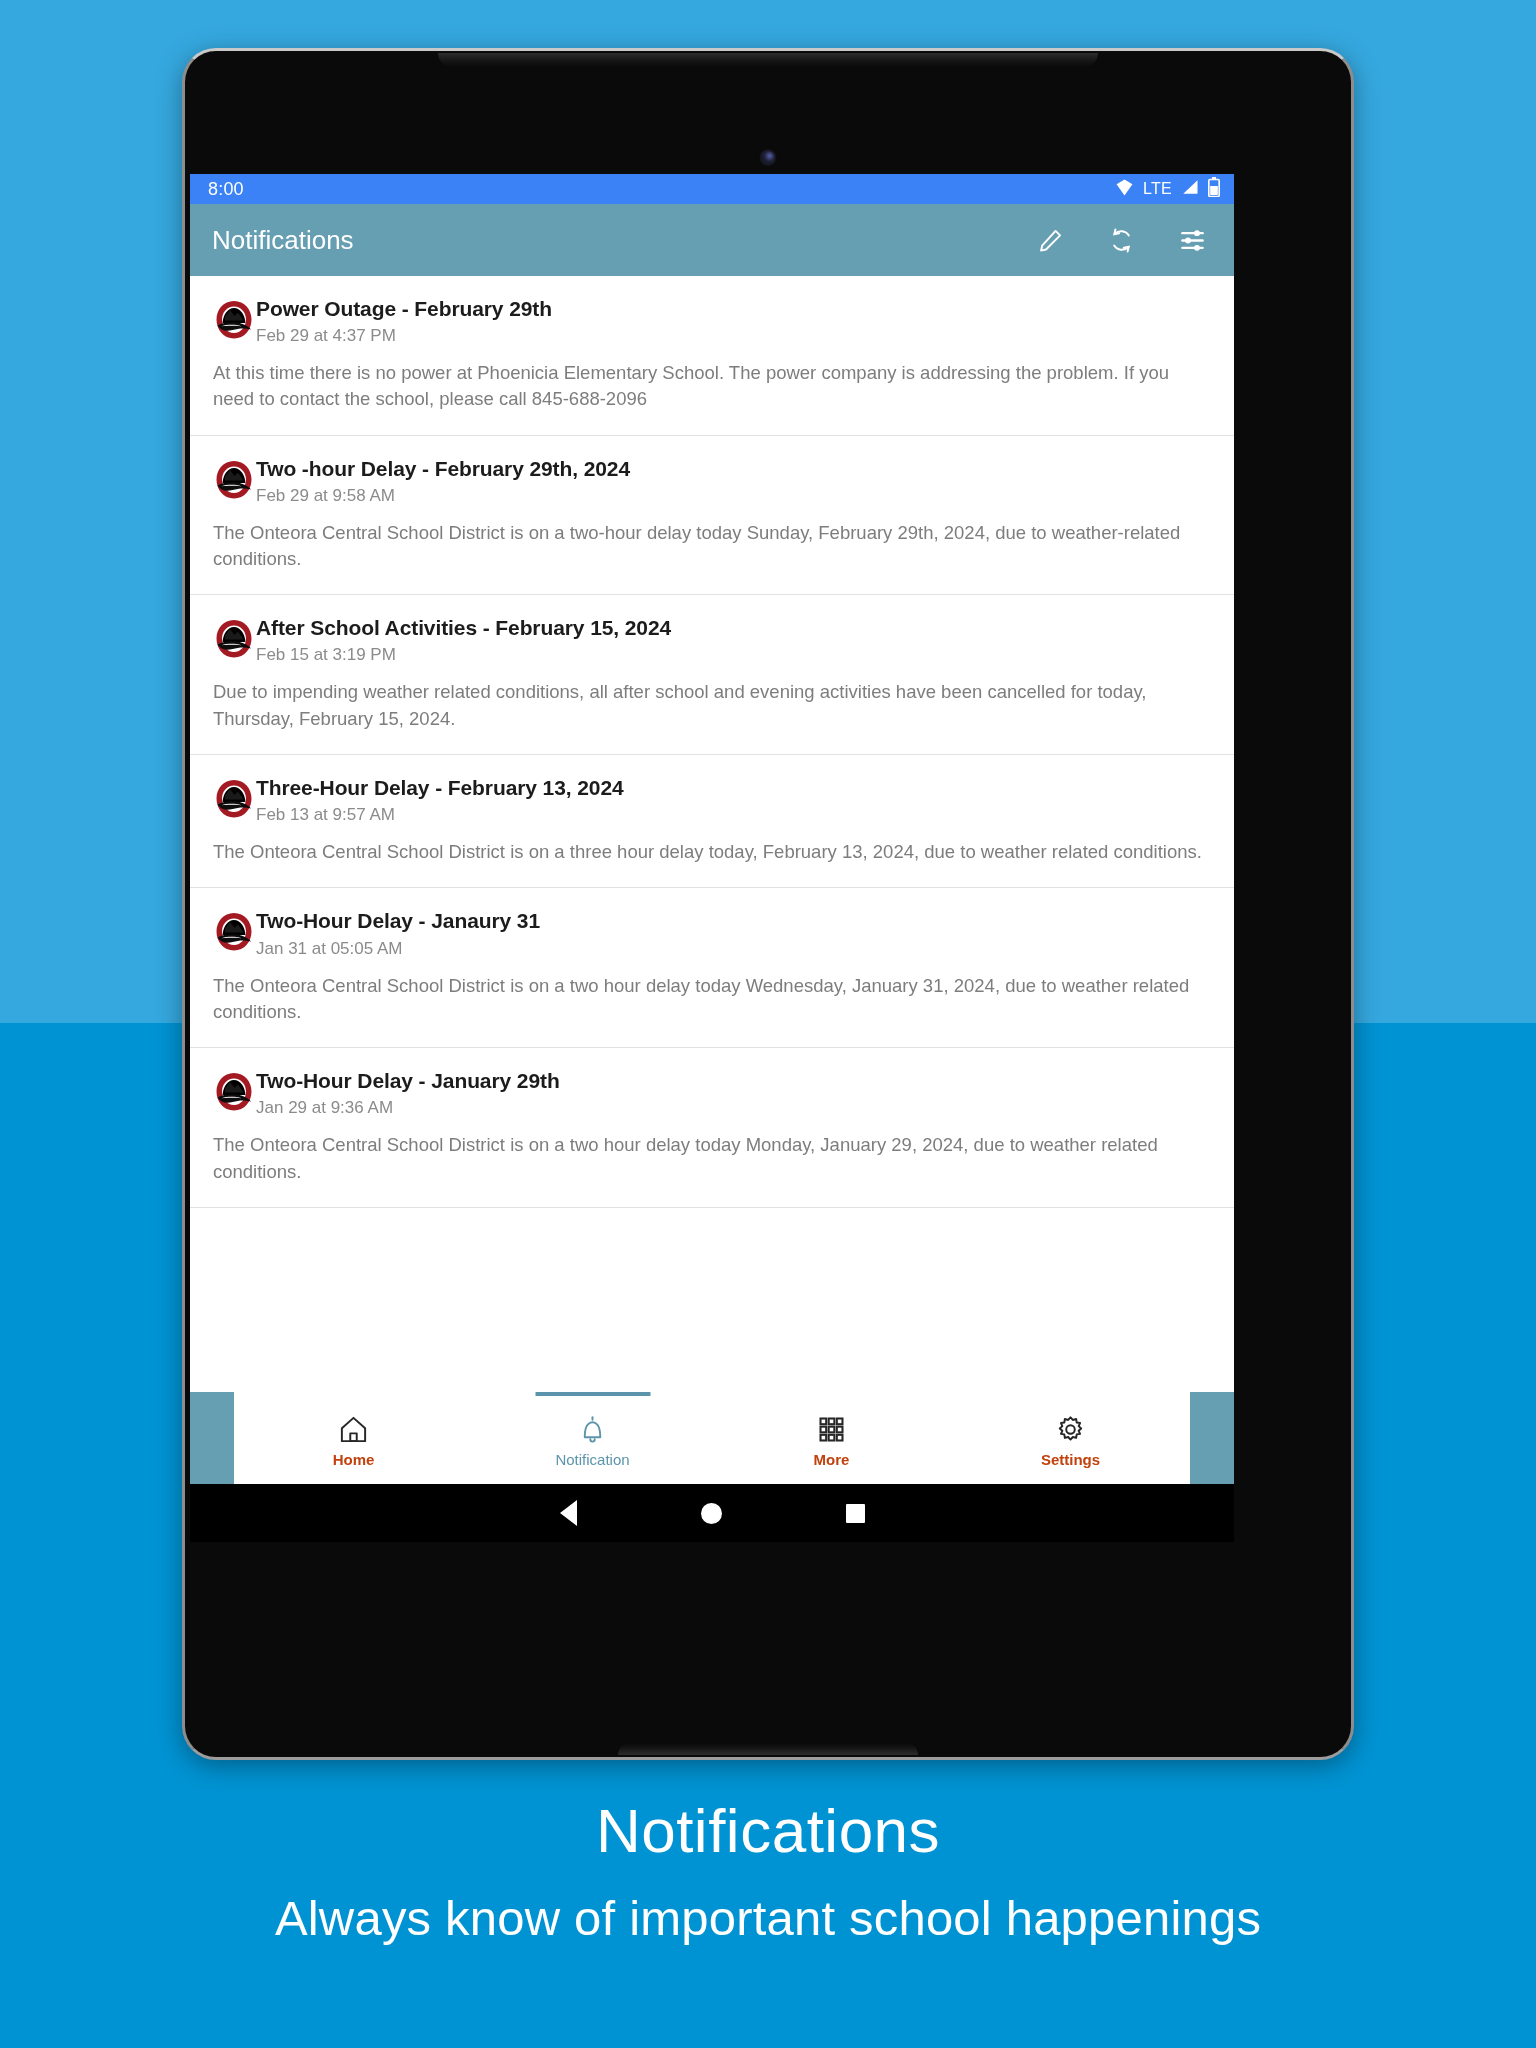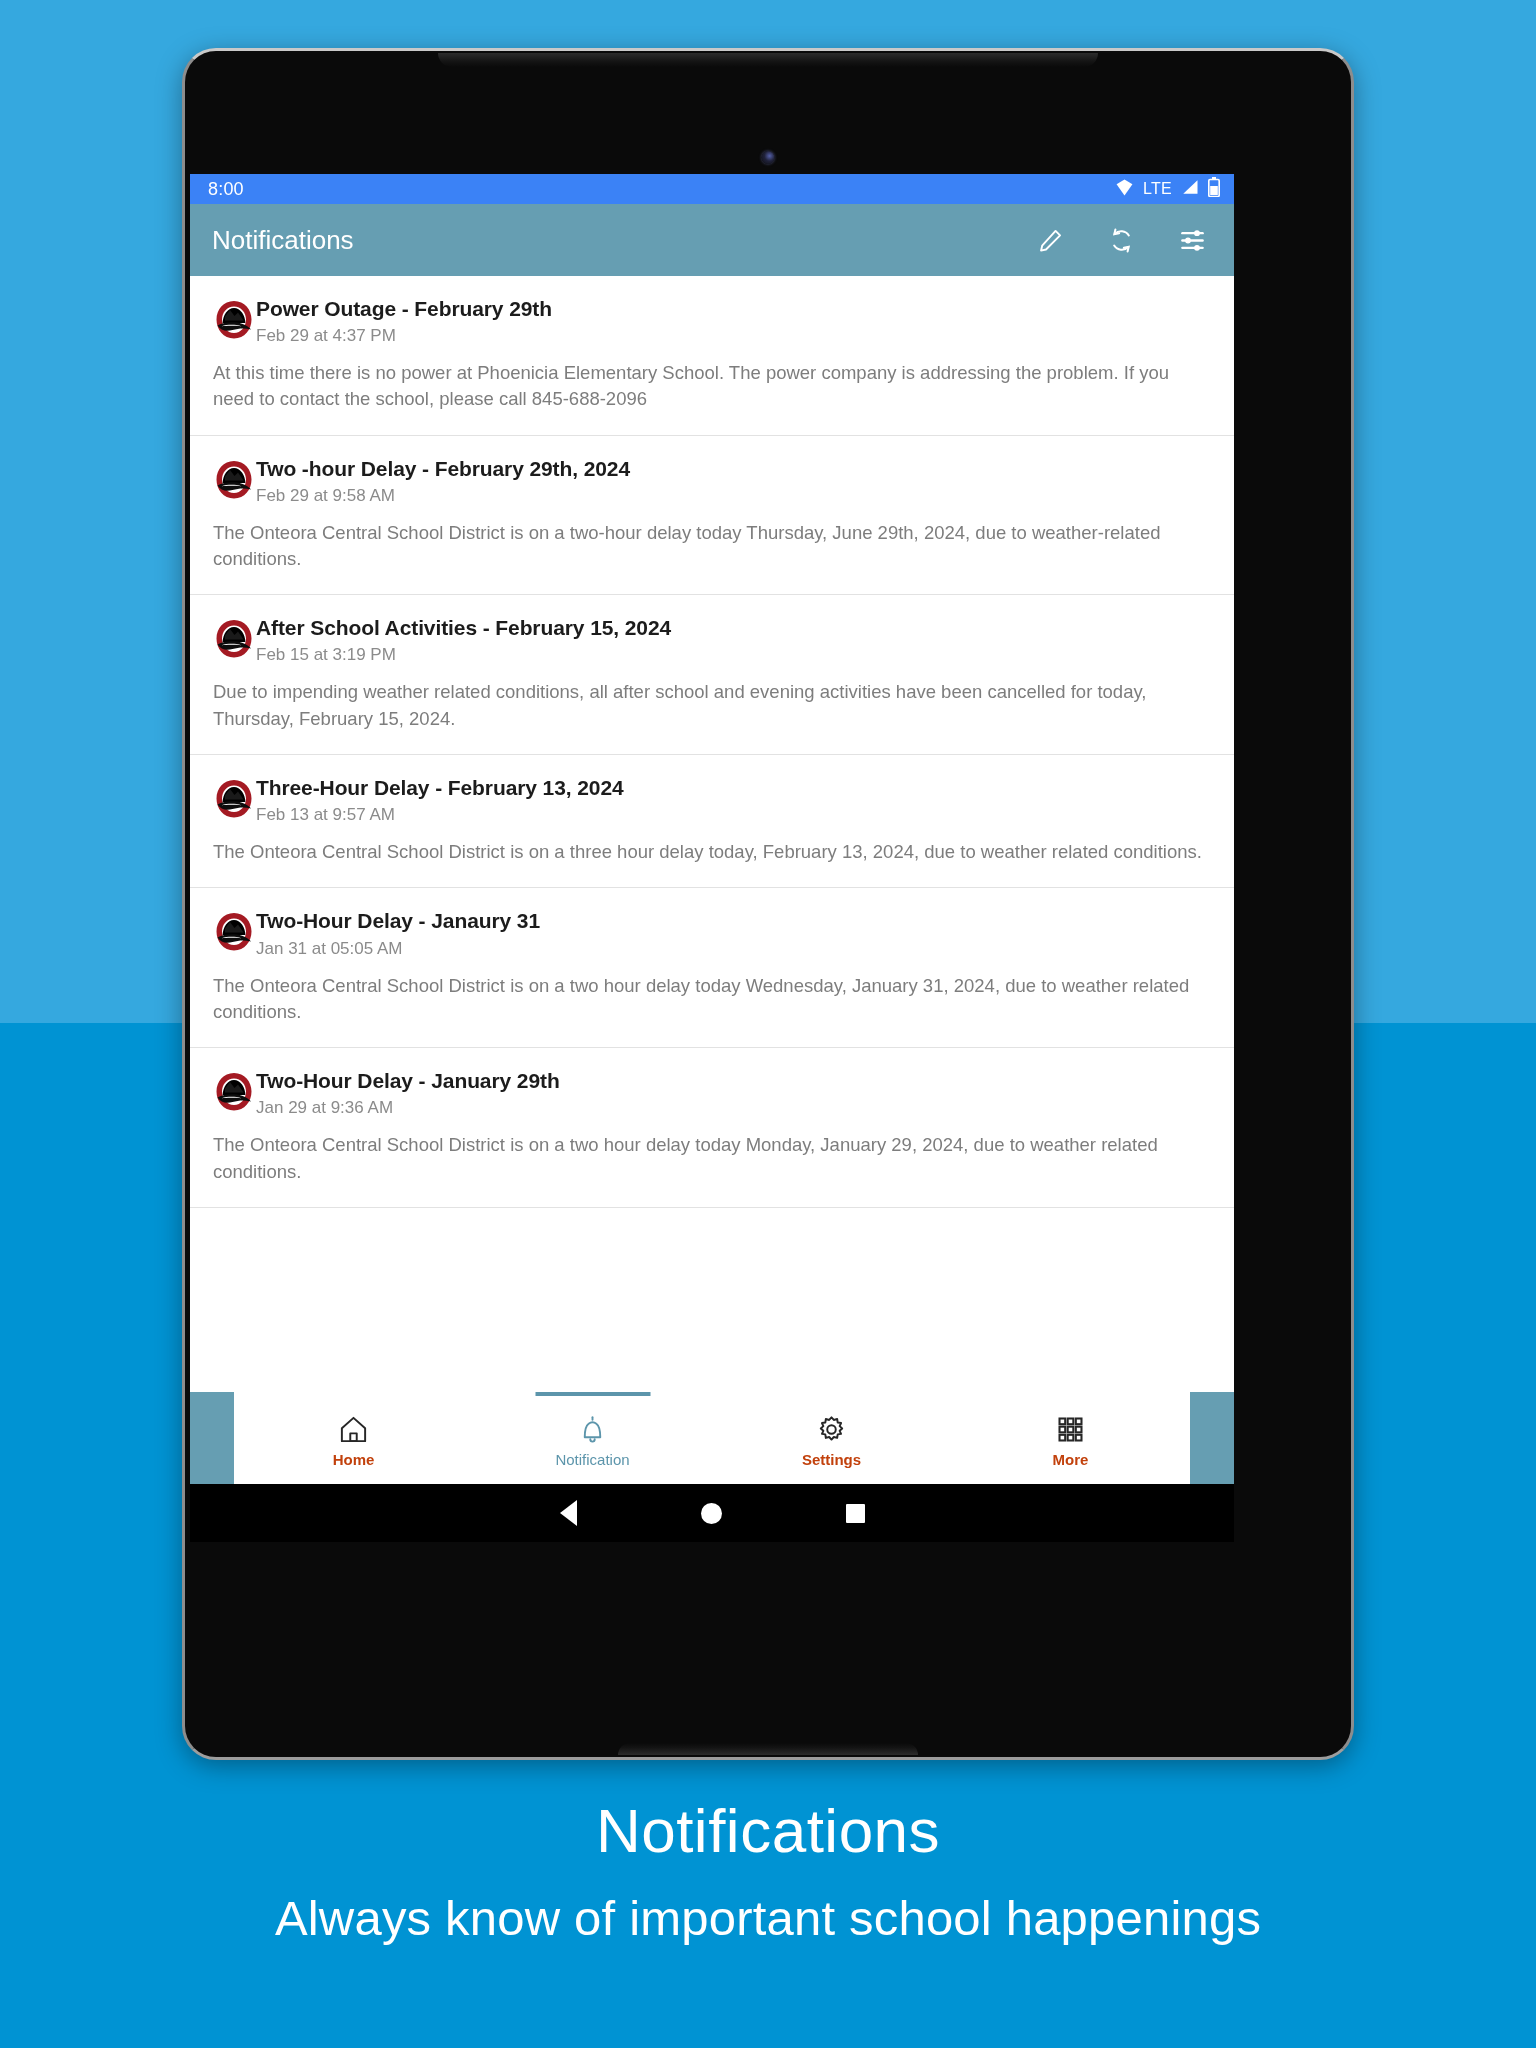--- a/index.html
+++ b/index.html
@@ -371,21 +371,21 @@
               <path d="M13 18.5 L18 12 L22.5 18 L26 14.5 L31.5 22.5 L13 22.5 Z" fill="#1a1a1a"></path>
               <path d="M5.5 27.5 C12 24.2 22 23.2 30 25.8 C34.5 27.3 37.5 29.4 39 31.5 C33 29.8 26.5 30.2 20.5 32 C14 34 8.5 32 5.5 27.5 Z" fill="#0d0d0d"></path>
               <path d="M9.5 28.2 C15.5 26.4 23 26.2 29.5 28.2 C24 27.6 15 27.3 9.5 28.2 Z" fill="#fff"></path>
             </svg>
           </span>
           <div class="note-head-text">
             <div class="note-title">Two -hour Delay - February 29th, 2024</div>
             <div class="note-time">Feb 29 at 9:58 AM</div>
           </div>
         </div>
-        <div class="note-body">The Onteora Central School District is on a two-hour delay today Thursday, June 29th, 2024, due to weather-related conditions.</div>
+        <div class="note-body">The Onteora Central School District is on a two-hour delay today Sunday, February 29th, 2024, due to weather-related conditions.</div>
       </div>
 
       <div class="note">
         <div class="note-head">
           <span class="logo">
             <svg width="44" height="44" viewBox="0 0 44 44">
               <path d="M22 3 C11.5 3 4.5 11.5 4.5 21.5 C4.5 31.5 11.5 40.5 22 40.5 C32.5 40.5 39.5 31.5 39.5 21.5 C39.5 11.5 32.5 3 22 3 Z M22 8.5 C29 8.5 34 14.5 34 21.5 C34 28.5 29 35 22 35 C15 35 10 28.5 10 21.5 C10 14.5 15 8.5 22 8.5 Z" fill="#a41a23"></path>
               <path d="M10.6 25 C11 17 15.5 10 22 10 C28.5 10 33 17 33.4 25 Z" fill="#000"></path>
               <path d="M13 18.5 L18 12 L22.5 18 L26 14.5 L31.5 22.5 L13 22.5 Z" fill="#1a1a1a"></path>
               <path d="M5.5 27.5 C12 24.2 22 23.2 30 25.8 C34.5 27.3 37.5 29.4 39 31.5 C33 29.8 26.5 30.2 20.5 32 C14 34 8.5 32 5.5 27.5 Z" fill="#0d0d0d"></path>
@@ -476,51 +476,51 @@
         <div class="tab active">
           <div class="ind"></div>
           <span>
             <svg width="31" height="31" viewBox="0 0 24 24" fill="none" stroke="#5c95ab" stroke-width="1.5" stroke-linecap="round" stroke-linejoin="round">
               <path d="M12 2.5 L12 4.5"></path>
               <path d="M6 18 C6 12 7 9 9 7.6 C10 6.8 11 6.4 12 6.4 C13 6.4 14 6.8 15 7.6 C17 9 18 12 18 18 Z"></path>
               <path d="M10.3 19.6 C10.3 20.6 11.1 21.4 12 21.4 C12.9 21.4 13.7 20.6 13.7 19.6"></path>
             </svg>
           </span>
           <span class="tab-label">Notification</span>
-        </div>
-
-        <div class="tab">
-          <div class="ind"></div>
-          <span>
-            <svg width="31" height="31" viewBox="0 0 24 24" fill="none" stroke="#262626" stroke-width="1.5" stroke-linejoin="round">
-              <circle cx="12" cy="12" r="3.3"></circle>
-              <path d="M12 2.6 L13.8 4.6 L16.4 3.9 L16.8 6.6 L19.4 7 L18.3 9.4 L20.3 11.2 L18.3 13 L19.4 15.4 L16.8 15.8 L16.4 18.5 L13.8 17.8 L12 19.8 L10.2 17.8 L7.6 18.5 L7.2 15.8 L4.6 15.4 L5.7 13 L3.7 11.2 L5.7 9.4 L4.6 7 L7.2 6.6 L7.6 3.9 L10.2 4.6 Z"></path>
-            </svg>
-          </span>
-          <span class="tab-label">Settings</span>
         </div>
 
         <div class="tab">
           <div class="ind"></div>
           <span>
             <svg width="31" height="31" viewBox="0 0 24 24" fill="none" stroke="#262626" stroke-width="1.6">
               <rect x="3.5" y="3.5" width="4.4" height="4.4"></rect>
               <rect x="9.8" y="3.5" width="4.4" height="4.4"></rect>
               <rect x="16.1" y="3.5" width="4.4" height="4.4"></rect>
               <rect x="3.5" y="9.8" width="4.4" height="4.4"></rect>
               <rect x="9.8" y="9.8" width="4.4" height="4.4"></rect>
               <rect x="16.1" y="9.8" width="4.4" height="4.4"></rect>
               <rect x="3.5" y="16.1" width="4.4" height="4.4"></rect>
               <rect x="9.8" y="16.1" width="4.4" height="4.4"></rect>
               <rect x="16.1" y="16.1" width="4.4" height="4.4"></rect>
             </svg>
           </span>
           <span class="tab-label">More</span>
         </div>
 
+        <div class="tab">
+          <div class="ind"></div>
+          <span>
+            <svg width="31" height="31" viewBox="0 0 24 24" fill="none" stroke="#262626" stroke-width="1.5" stroke-linejoin="round">
+              <circle cx="12" cy="12" r="3.3"></circle>
+              <path d="M12 2.6 L13.8 4.6 L16.4 3.9 L16.8 6.6 L19.4 7 L18.3 9.4 L20.3 11.2 L18.3 13 L19.4 15.4 L16.8 15.8 L16.4 18.5 L13.8 17.8 L12 19.8 L10.2 17.8 L7.6 18.5 L7.2 15.8 L4.6 15.4 L5.7 13 L3.7 11.2 L5.7 9.4 L4.6 7 L7.2 6.6 L7.6 3.9 L10.2 4.6 Z"></path>
+            </svg>
+          </span>
+          <span class="tab-label">Settings</span>
+        </div>
+
       </div>
     </div>
 
     <div class="navbar">
       <span class="nav-back"></span>
       <span class="nav-home"></span>
       <span class="nav-recent"></span>
     </div>
 
   </div>

